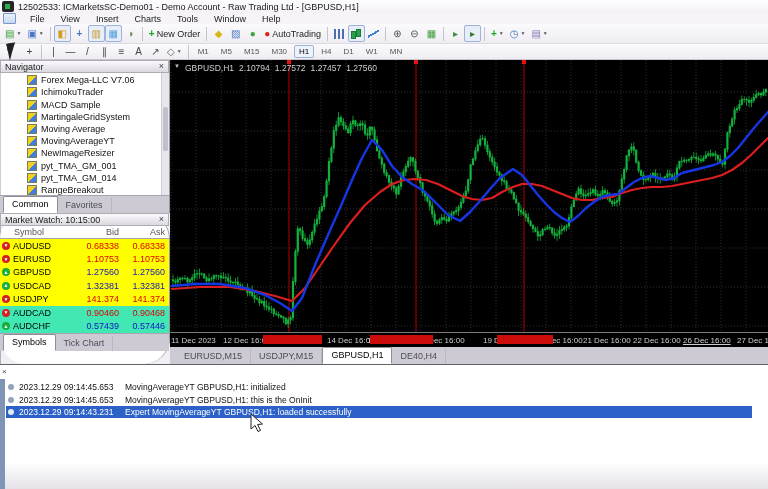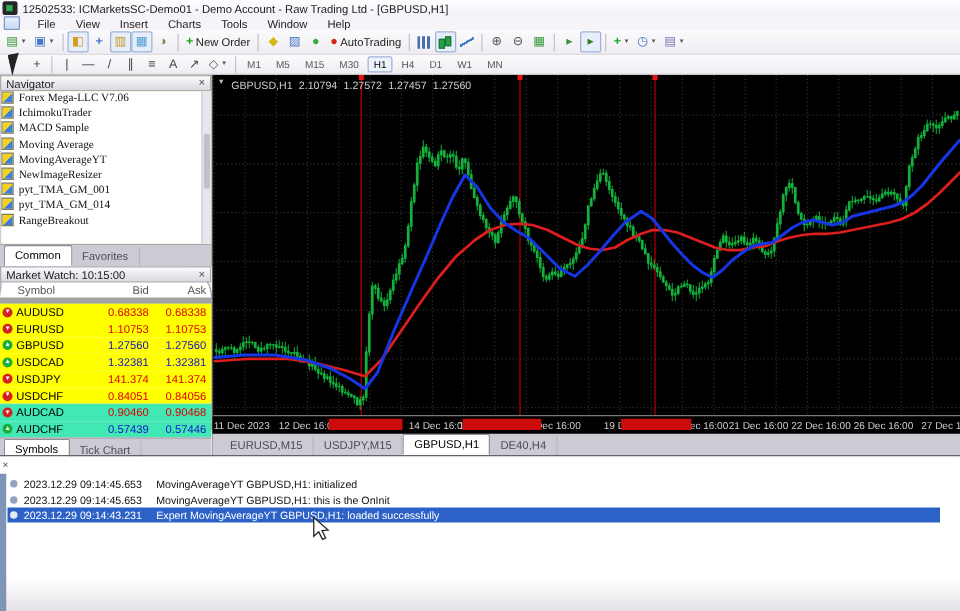--- a/index.html
+++ b/index.html
@@ -42,32 +42,32 @@
   .ic-line{width:11px;height:9px;background:linear-gradient(150deg,transparent 44%,#3a7fc8 44%,#3a7fc8 58%,transparent 58%);}
   .ic-pointer{width:0;height:0;border-left:5px solid #222;border-right:4px solid transparent;
               border-bottom:10px solid transparent;border-top:7px solid #222;transform:rotate(-12deg);}
 
   
   .panel-title{height:13px;background:linear-gradient(#fbfafc,#dbd8e0);border:1px solid #aeabb5;
                display:flex;align-items:center;padding:0 4px;font-size:9px;color:#1a1a1a;box-sizing:border-box;}
   .panel-title .x{margin-left:auto;color:#444;font-size:9px;line-height:9px;}
   .navigator{left:0;top:60px;width:170px;height:153px;background:#bef264;border-right:1px solid #9a97a1;box-sizing:border-box;}
   .nav-list{position:relative;height:122px;overflow:hidden;background:#fff;border-left:1px solid #cfccd4;}
-  .nav-item{height:12.2px;display:flex;align-items:flex-start;white-space:nowrap;color:#111;font-family:Liberation Serif, serif;}
+  .nav-item{height:12.2px;display:flex;align-items:flex-end;padding-left:26px;white-space:nowrap;color:#111;}
   .ea-icon{width:8px;height:8px;margin-right:4px;flex:0 0 auto;border:1px solid #7a7a55;
            background:linear-gradient(135deg,#f2d21e 55%,#3f7fdc 55%);}
   .nav-scroll{position:absolute;right:0;top:0;width:7px;height:122px;background:#e8e6ec;border-left:1px solid #cfccd4;}
   .nav-thumb{position:absolute;left:1px;top:34px;width:5px;height:44px;background:#c2bfca;border-radius:2px;}
   .tabbar{display:flex;align-items:flex-end;background:#cdcad3;border-top:1px solid #a8a5ae;height:18px;
           font-size:9px;color:#4c4c58;padding-left:3px;box-sizing:border-box;}
   .tab{padding:2px 8px 3px;border-right:1px solid #bab7c0;}
   .tab.active{background:#fff;border:1px solid #8f8d97;border-bottom:1px solid #fff;border-radius:2px 2px 0 0;color:#000;}
 
   .mwatch{left:0;top:213px;width:170px;height:151px;background:#fff;border-right:1px solid #9a97a1;box-sizing:border-box;border-radius:26px;}
-  .mw-head{height:12px;display:flex;align-items:center;border-bottom:5px solid #a3a3a3;color:#555;}
+  .mw-head{height:12px;display:flex;align-items:center;border-bottom:1px solid #a3a3a3;color:#555;}
   .mw-head span:nth-child(1){padding-left:14px;flex:1;}
   .mw-head span:nth-child(2){width:48px;text-align:right;}
   .mw-head span:nth-child(3){width:46px;text-align:right;padding-right:4px;}
   .mw-row{height:13.4px;display:flex;align-items:center;font-size:9px;}
   .mw-row .sym{flex:1;display:flex;align-items:center;gap:3px;padding-left:2px;color:#000;}
   .mw-row .bid{width:48px;text-align:right;}
   .mw-row .ask{width:46px;text-align:right;padding-right:4px;}
   .dirdot{width:8px;height:8px;border-radius:50%;display:flex;align-items:center;justify-content:center;
           font-size:5px;color:#fff;line-height:5px;flex:0 0 auto;}
 
@@ -260,20 +260,24 @@
         <span class="ea-icon"></span>
         <span>Forex Mega-LLC V7.06</span>
       </div>
       <div class="nav-item">
         <span class="ea-icon"></span>
         <span>IchimokuTrader</span>
       </div>
       <div class="nav-item">
         <span class="ea-icon"></span>
         <span>MACD Sample</span>
+      </div>
+      <div class="nav-item">
+        <span class="ea-icon"></span>
+        <span>MartingaleGridSystem</span>
       </div>
       <div class="nav-item">
         <span class="ea-icon"></span>
         <span>Moving Average</span>
       </div>
       <div class="nav-item">
         <span class="ea-icon"></span>
         <span>MovingAverageYT</span>
       </div>
       <div class="nav-item">
@@ -345,28 +349,20 @@
         <span class="bid" style="color: rgb(20, 20, 200);">1.32381</span>
         <span class="ask" style="color: rgb(20, 20, 200);">1.32381</span>
       </div>
       <div class="mw-row" style="background: rgb(255, 255, 0);">
         <span class="sym">
           <span class="dirdot" style="background: rgb(212, 32, 32);">▼</span>
           <span>USDJPY</span>
         </span>
         <span class="bid" style="color: rgb(224, 0, 0);">141.374</span>
         <span class="ask" style="color: rgb(224, 0, 0);">141.374</span>
-      </div>
-      <div class="mw-row" style="background: rgb(255, 255, 0);">
-        <span class="sym">
-          <span class="dirdot" style="background: rgb(212, 32, 32);">▼</span>
-          <span>USDCHF</span>
-        </span>
-        <span class="bid" style="color: rgb(224, 0, 0);">0.84051</span>
-        <span class="ask" style="color: rgb(224, 0, 0);">0.84056</span>
       </div>
       <div class="mw-row" style="background: rgb(65, 232, 180);">
         <span class="sym">
           <span class="dirdot" style="background: rgb(212, 32, 32);">▼</span>
           <span>AUDCAD</span>
         </span>
         <span class="bid" style="color: rgb(224, 0, 0);">0.90460</span>
         <span class="ask" style="color: rgb(224, 0, 0);">0.90468</span>
       </div>
       <div class="mw-row" style="background: rgb(65, 232, 180);">
@@ -935,21 +931,21 @@
       <span class="axis-label" style="left: 1px;">11 Dec 2023</span>
       <span class="axis-label" style="left: 53px;">12 Dec 16:00</span>
       <span class="axis-label" style="left: 100px;">13 Dec 16:00</span>
       <span class="axis-label" style="left: 157px;">14 Dec 16:00</span>
       <span class="axis-label" style="left: 197px;">15 Dec 16:00</span>
       <span class="axis-label" style="left: 247px;">18 Dec 16:00</span>
       <span class="axis-label" style="left: 313px;">19 Dec 16:00</span>
       <span class="axis-label" style="left: 365px;">20 Dec 16:00</span>
       <span class="axis-label" style="left: 413px;">21 Dec 16:00</span>
       <span class="axis-label" style="left: 463px;">22 Dec 16:00</span>
-      <span class="axis-label" style="left: 513px;">26 Dec 16:00</span>
+      <span class="axis-label" style="left: 513px; text-decoration: underline;">26 Dec 16:00</span>
       <span class="axis-label" style="left: 567px;">27 Dec 17:00</span>
       <span class="axis-block" style="left: 93px; width: 59px;"></span>
       <span class="axis-block" style="left: 200px; width: 63px;"></span>
       <span class="axis-block" style="left: 327px; width: 56px;"></span>
     </div>
   <div class="chart-tabs" id="chart-tabs">
       <span class="tab">EURUSD,M15</span>
       <span class="tab">USDJPY,M15</span>
       <span class="tab active">GBPUSD,H1</span>
       <span class="tab">DE40,H4</span>

